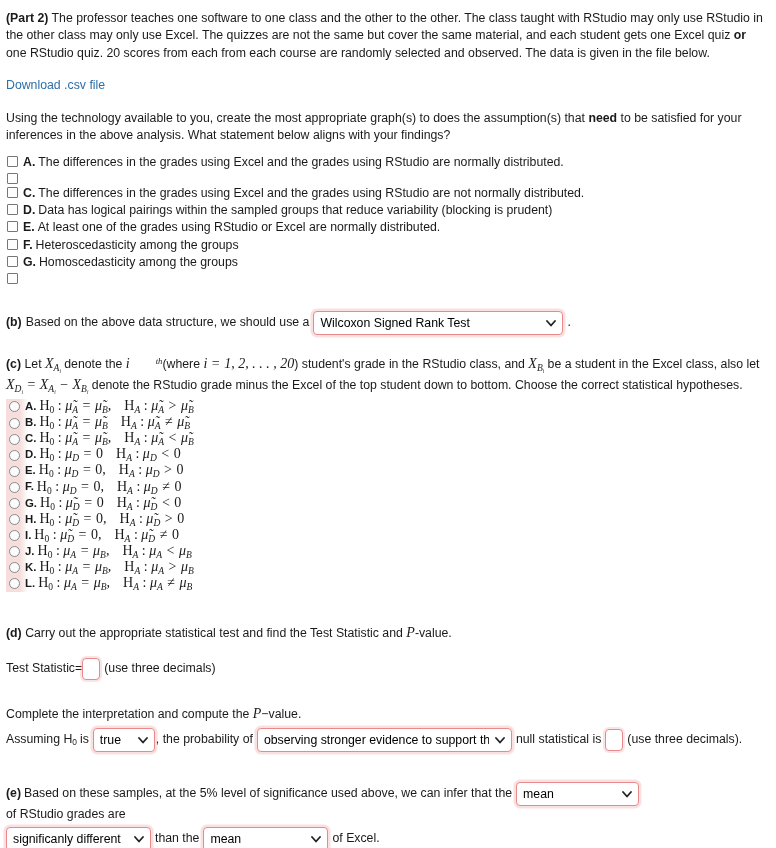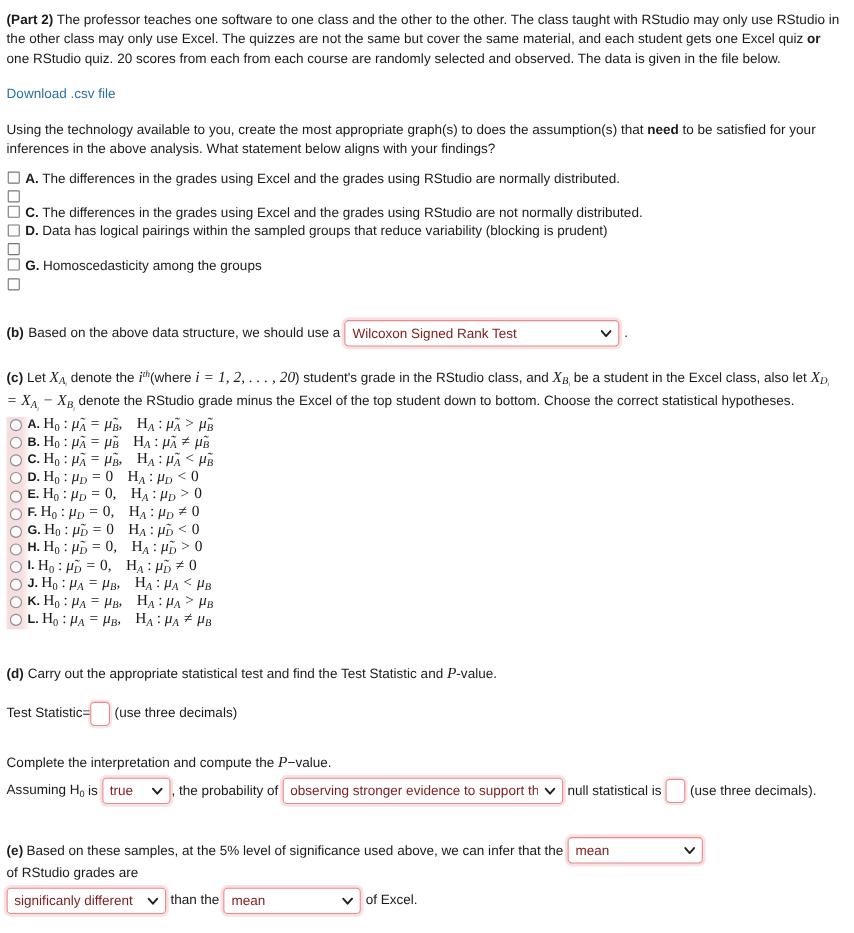--- a/index.html
+++ b/index.html
@@ -43,20 +43,21 @@
   }
   .subsub {
     font-size: 0.55em;
     vertical-align: -0.45em;
     font-style: italic;
   }
   .sup {
     font-size: 0.62em;
     vertical-align: 0.48em;
     font-style: italic;
+    padding-left: 26px;
   }
   .op {
     font-family: "Liberation Serif", serif;
     font-style: normal;
     font-size: 14px;
     padding: 0 1px;
   }
 
   a.dl {
     color: #2f6fa8;
@@ -113,21 +114,21 @@
     font-size: 11.4px;
     margin-right: 3px;
   }
   .hyp { white-space: nowrap; }
   .gap { display: inline-block; width: 13px; }
 
   
   select.ctl {
     font-family: "Liberation Sans", sans-serif;
     font-size: 12.3px;
-    color: #7f1d1d;
+    color: #000000;
     background: #ffffff;
     border: 1.6px solid #e8898c;
     border-radius: 4px;
     padding: 3px 22px 3px 6px;
     height: 24px;
     box-sizing: border-box;
     appearance: none;
     -webkit-appearance: none;
     -moz-appearance: none;
     vertical-align: middle;
@@ -210,20 +211,25 @@
       <div class="opt-row">
         <span class="cb"></span>
         <span class="opt-text"><span class="opt-letter">C.</span>The differences in the grades using Excel and the grades using RStudio are not normally distributed.</span>
       </div>
       <div class="opt-row">
         <span class="cb"></span>
         <span class="opt-text"><span class="opt-letter">D.</span>Data has logical pairings within the sampled groups that reduce variability (blocking is prudent)</span>
       </div>
       <div class="opt-row">
         <span class="cb"></span>
+        <span class="opt-text"><span class="opt-letter">E.</span>At least one of the grades using RStudio or Excel are normally distributed.</span>
+      </div>
+      <div class="opt-row">
+        <span class="cb"></span>
+        <span class="opt-text"><span class="opt-letter">F.</span>Heteroscedasticity among the groups</span>
       </div>
       <div class="opt-row">
         <span class="cb"></span>
         <span class="opt-text"><span class="opt-letter">G.</span>Homoscedasticity among the groups</span>
       </div>
       <div class="opt-row">
         <span class="cb"></span>
       </div>
     </div>
 

